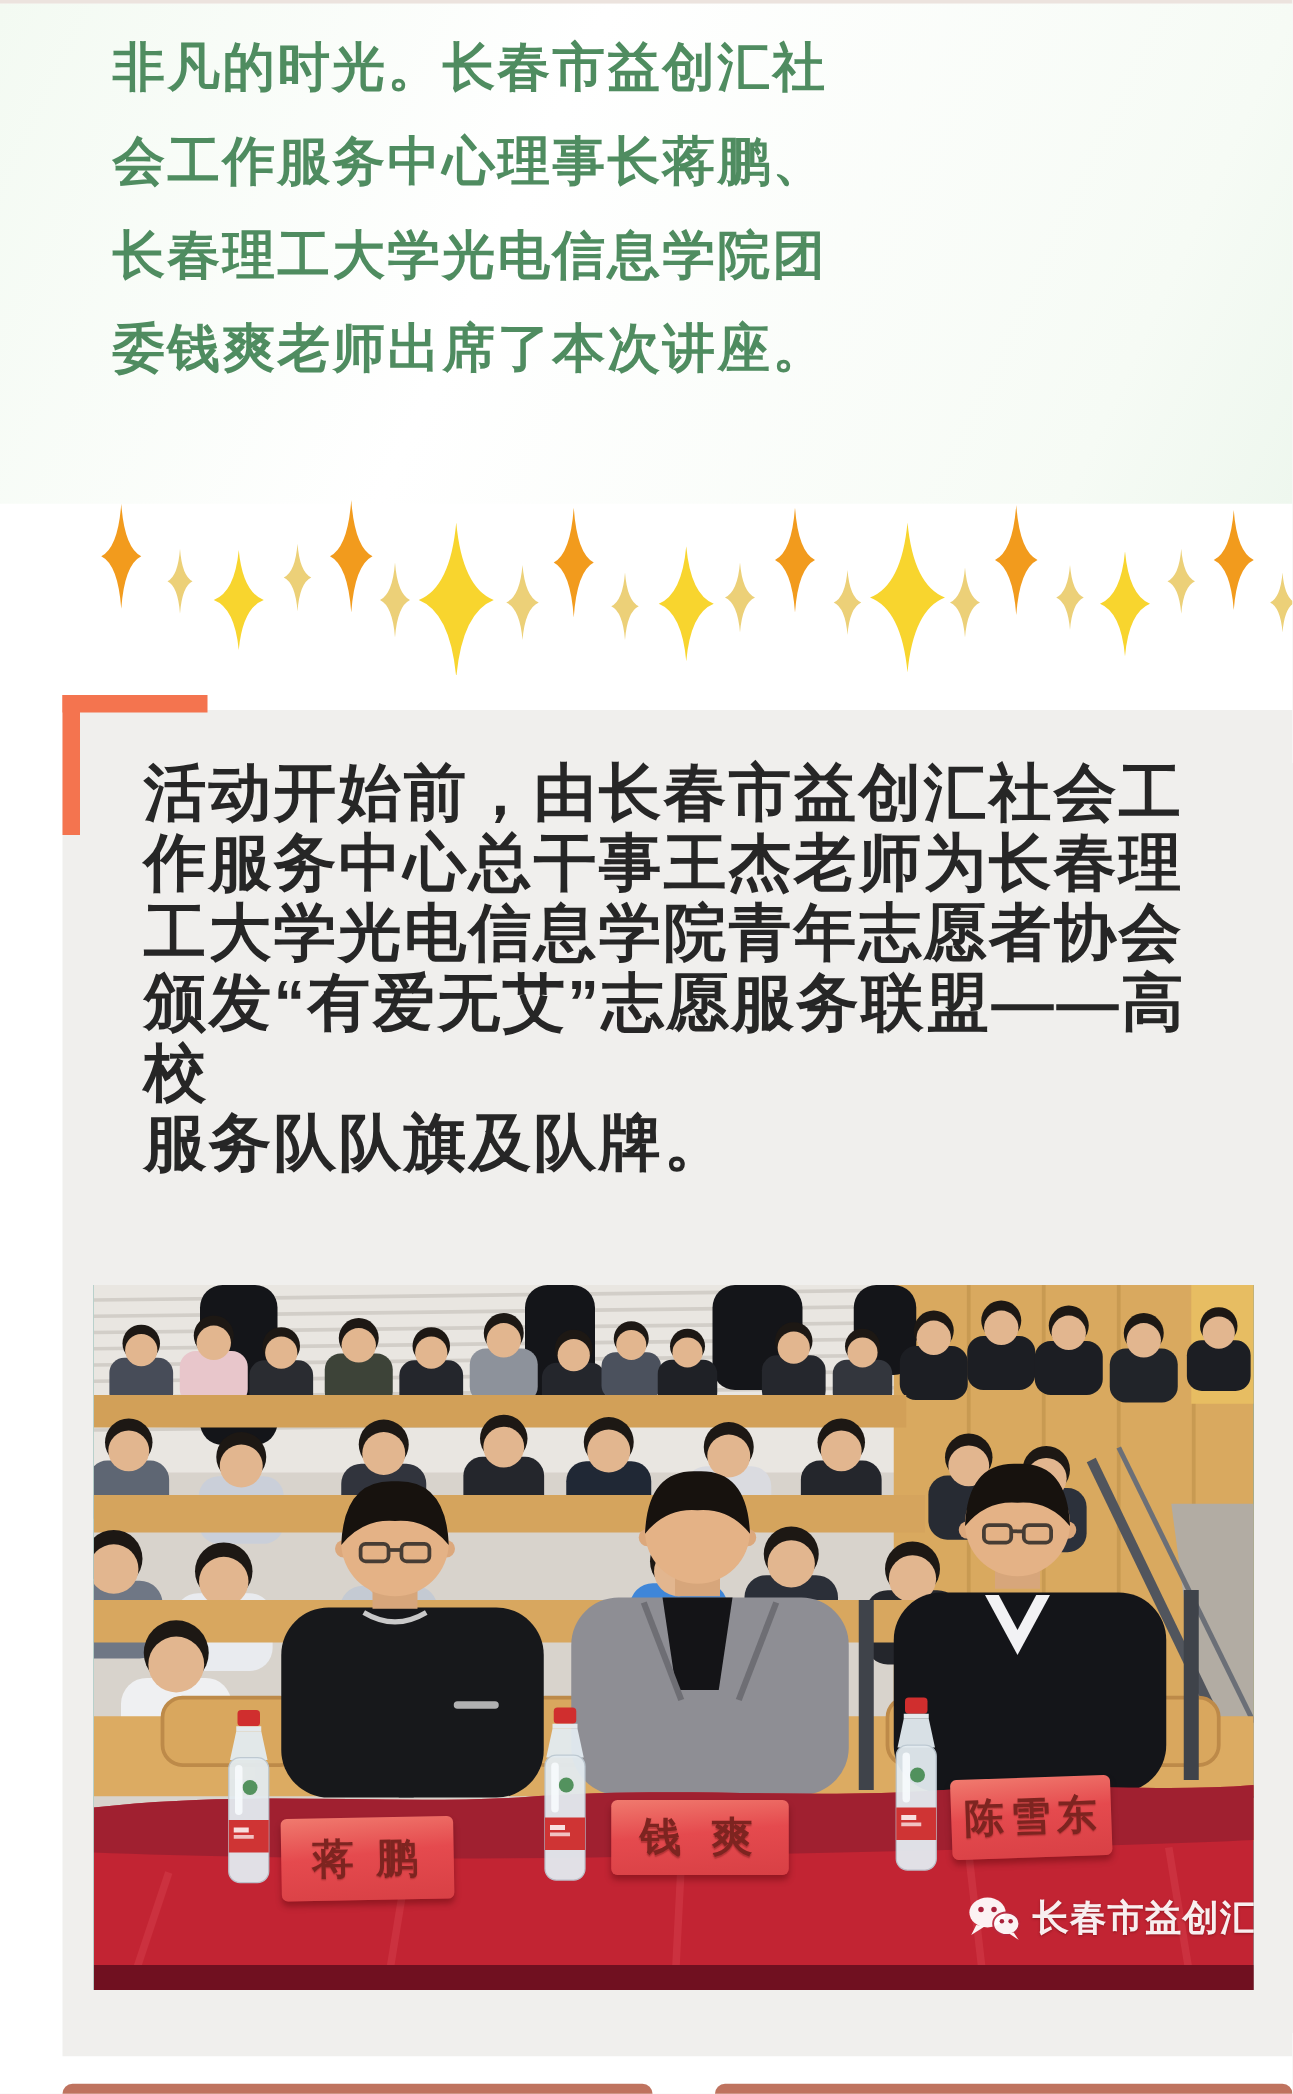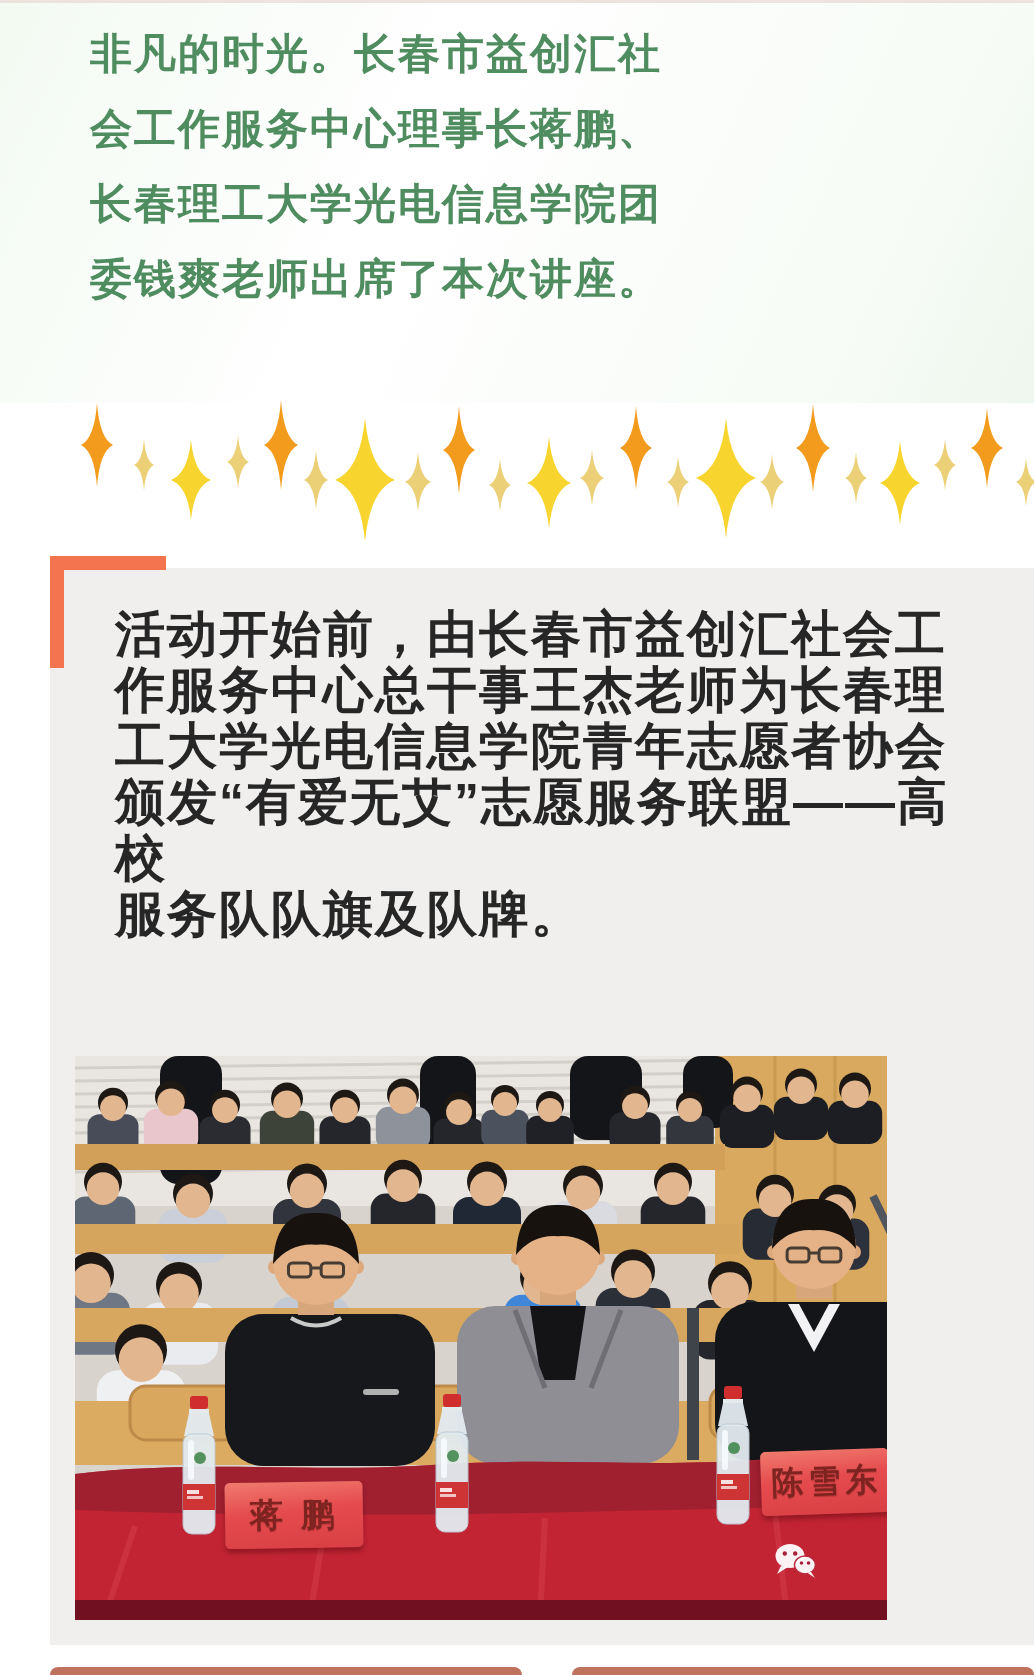--- a/index.html
+++ b/index.html
@@ -12,21 +12,21 @@
   .intro-paragraph{position:absolute;left:90px;top:16px;width:910px;
             font-size:42px;line-height:75px;font-weight:bold;color:#4f8c60;
             letter-spacing:2px;white-space:pre-line;}
   .sparkles{position:absolute;left:0;top:390px;width:1034px;height:150px;}
   .highlight-block{position:absolute;left:50px;top:568px;width:984px;height:1077px;background:#f0efed;}
   .corner-bracket-h{position:absolute;left:50px;top:556px;width:116px;height:14px;background:#f4744f;}
   .corner-bracket-v{position:absolute;left:50px;top:556px;width:14px;height:112px;background:#f4744f;}
   .highlight-text{position:absolute;left:65px;top:38px;width:880px;
             font-size:50px;line-height:56px;font-weight:bold;color:#262626;
             letter-spacing:2px;white-space:pre-line;}
-  .photo{position:absolute;left:25px;top:488px;width:812px;height:564px;overflow:hidden;background:#0f766e;}
+  .photo{position:absolute;left:25px;top:460px;width:928px;height:564px;overflow:hidden;background:#0f766e;}
   .photo svg.scene{position:absolute;left:0;top:0;width:928px;height:564px;display:block;}
   .plate{position:absolute;display:flex;align-items:center;justify-content:center;
          background:linear-gradient(175deg,#f07a6e 0%,#e54a4e 45%,#d84045 100%);
          border-radius:5px;box-shadow:0 4px 5px rgba(60,0,0,.35);
          color:#7d2420;font-weight:bold;font-family:"Liberation Serif","DejaVu Serif",serif;
          text-shadow:0 1px 1px rgba(110,20,20,.4);}
   .plate-1{left:150px;top:426px;width:124px;height:66px;font-size:33px;letter-spacing:18px;padding-left:14px;transform:rotate(-1deg);}
   .plate-2{left:414px;top:412px;width:124px;height:60px;font-size:33px;letter-spacing:24px;padding-left:18px;}
   .plate-3{left:686px;top:394px;width:124px;height:64px;font-size:32px;letter-spacing:5px;padding-left:4px;transform:rotate(-2deg);}
   .watermark{position:absolute;left:700px;top:487px;display:flex;align-items:center;gap:9px;}
@@ -280,35 +280,39 @@
           <circle cx="659" cy="392" r="6" fill="#2f7d3b" opacity="0.8"></circle>
           <rect x="642" y="418" width="32" height="26" fill="#cf3434"></rect>
           <rect x="646" y="424" width="12" height="4" fill="#ffffff" opacity="0.85"></rect>
           <rect x="646" y="430" width="16" height="3" fill="#ffffff" opacity="0.7"></rect>
           <rect x="647" y="374" width="6" height="40" rx="3" fill="#f7fbfd" opacity="0.9"></rect>
         </svg>
 
       <div class="plate plate-1">
         <span>蒋鹏</span>
       </div>
+      <div class="plate plate-2">
+        <span>钱爽</span>
+      </div>
       <div class="plate plate-3">
         <span>陈雪东</span>
       </div>
 
       <div class="watermark">
         <svg width="42" height="36" viewBox="0 0 42 36">
           <ellipse cx="15" cy="13" rx="14.5" ry="12" fill="#ffffff" opacity="0.94"></ellipse>
           <polygon points="6,23 2,31 13,24" fill="#ffffff" opacity="0.94"></polygon>
           <circle cx="9.8" cy="10.5" r="2.2" fill="#a8203a"></circle>
           <circle cx="20.2" cy="10.5" r="2.2" fill="#a8203a"></circle>
           <ellipse cx="30" cy="22" rx="10.5" ry="9" fill="#ffffff" opacity="0.94" stroke="#b8293f" stroke-width="1.5"></ellipse>
           <polygon points="36,29 40,35 32,29.5" fill="#ffffff" opacity="0.94"></polygon>
           <circle cx="26.5" cy="20" r="1.8" fill="#a8203a"></circle>
           <circle cx="33.5" cy="20" r="1.8" fill="#a8203a"></circle>
         </svg>
+        <span class="wm-text">长春市益创汇</span>
       </div>
     </div>
   </div>
 
   <div class="corner-bracket-h"></div>
   <div class="corner-bracket-v"></div>
 
   <div class="bottom-bar bottom-bar-left"></div>
   <div class="bottom-bar bottom-bar-right"></div>
 </div>

